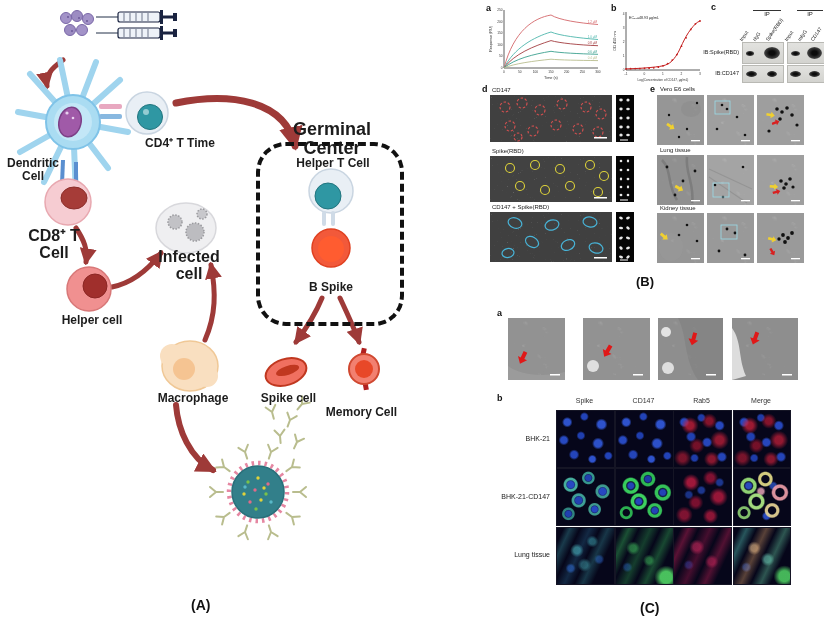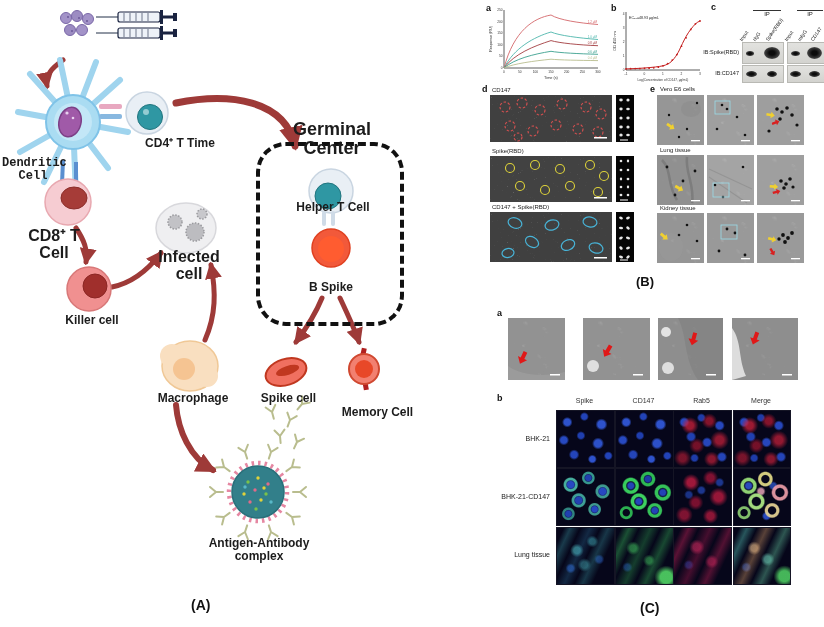--- a/index.html
+++ b/index.html
@@ -305,32 +305,31 @@
           <circle cx="271" cy="502" r="1.7" fill="#58b8c8"></circle>
             <circle cx="256" cy="509" r="1.7" fill="#7ac24a"></circle>
           <circle cx="245" cy="487" r="1.7" fill="#58b8c8"></circle>
             <circle cx="264" cy="488" r="1.7" fill="#e0d23a"></circle>
         </g>
       </g>
     </svg>
 
     <div class="abs" style="left:256px;top:142px;width:140px;height:176px;border:4px dashed #111;border-radius:30px;"></div>
 
-    <div class="lbl" style="left:2px;top:157px;width:62px;font-size:12px;font-family:Liberation Mono, monospace;">Dendritic Cell</div>
+    <div class="lbl" style="left:2px;top:157px;width:62px;font-size:12px;">Dendritic Cell</div>
     <div class="lbl" style="left:138px;top:137px;width:84px;font-size:12px;">CD4⁺ T Time</div>
     <div class="lbl" style="left:12px;top:227px;width:84px;font-size:16px;">CD8⁺ T Cell</div>
-    <div class="lbl" style="left:52px;top:314px;width:80px;font-size:12px;">Killer cell</div>
+    <div class="lbl" style="left:52px;top:314px;width:80px;font-size:12px;">Helper cell</div>
     <div class="lbl" style="left:144px;top:248px;width:90px;font-size:16px;">Infected cell</div>
     <div class="lbl" style="left:148px;top:392px;width:90px;font-size:12px;">Macrophage</div>
     <div class="lbl" style="left:272px;top:120px;width:120px;font-size:18px;">Germinal Center</div>
-    <div class="lbl" style="left:283px;top:157px;width:100px;font-size:12px;margin-top:44px;">Helper T Cell</div>
+    <div class="lbl" style="left:283px;top:157px;width:100px;font-size:12px;">Helper T Cell</div>
     <div class="lbl" style="left:301px;top:281px;width:60px;font-size:12px;">B Spike</div>
     <div class="lbl" style="left:246px;top:392px;width:85px;font-size:12px;">Spike cell</div>
-    <div class="lbl" style="left:330px;top:406px;width:95px;font-size:12px;">Memory Cell</div>
-    <div class="lbl" style="left:193px;top:537px;width:132px;font-size:12px;">Antigen-Antibody complex</div>
+    <div class="lbl" style="left:314px;top:406px;width:95px;font-size:12px;">Memory Cell</div>
     <div class="plabel" style="left:191px;top:597px;">(A)</div>
   </div>
 
   <div class="abs" style="left:480px;top:0;width:344px;height:300px;">
     <div class="letter" style="left:6px;top:3px;">a</div>
 
     <svg class="abs" style="left:4px;top:4px" width="122" height="82" viewBox="0 0 122 82">
       <path d="M20,6 L20,64 L114,64" stroke="#333" stroke-width="0.8" fill="none"></path>
       <g font-size="3.2" fill="#333" text-anchor="end">
         <text x="18.5" y="65">0</text>

